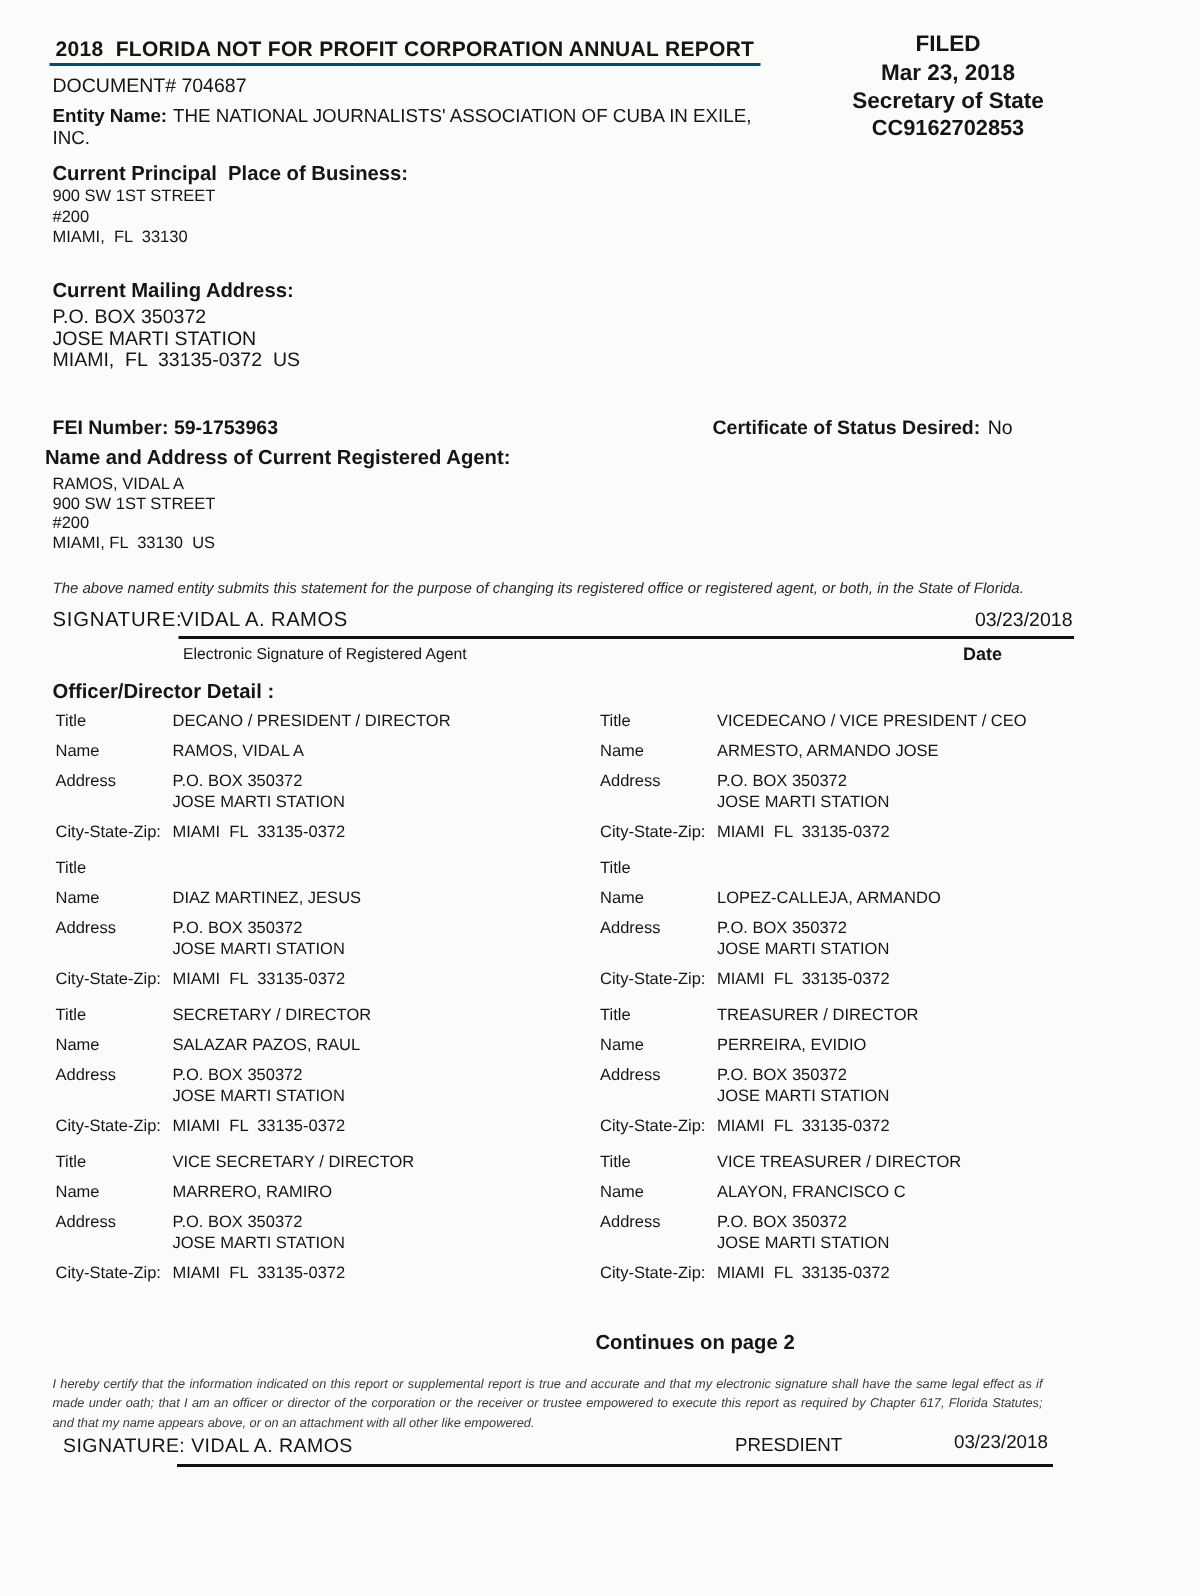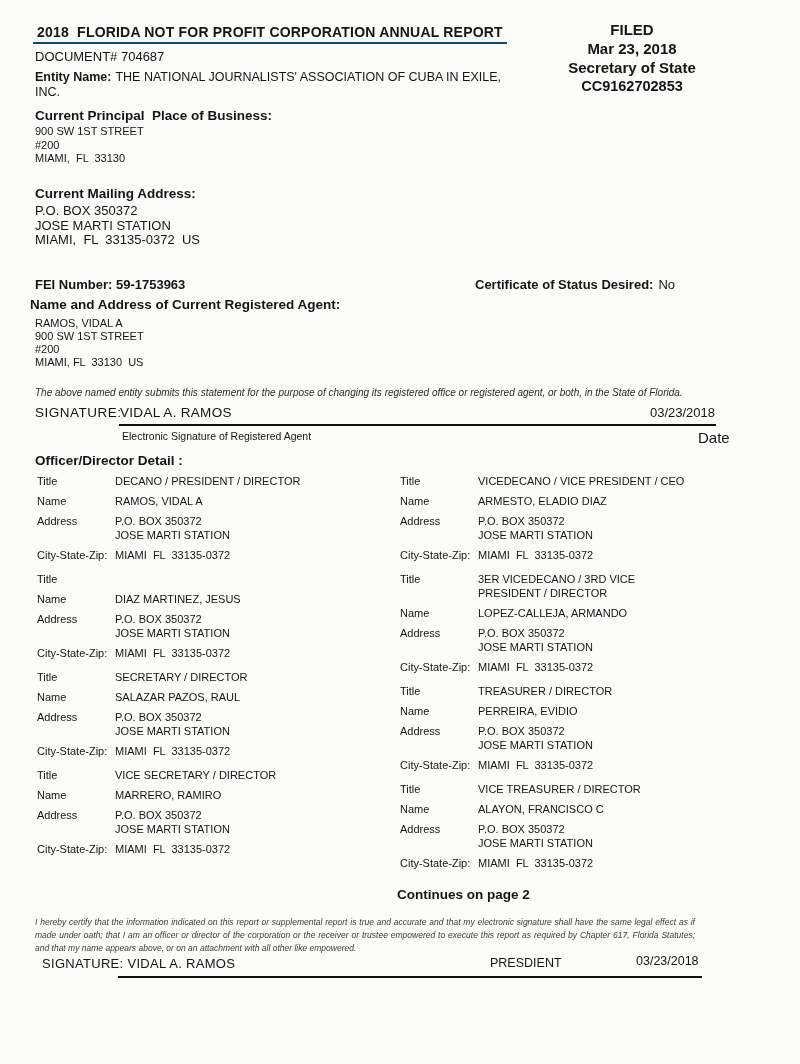--- a/index.html
+++ b/index.html
@@ -57,21 +57,21 @@
     font-size: 10px; font-style: italic;
     white-space: nowrap; color: #2a2a2a;
   }
 
   
   .sig1-label { left: 35px; top: 405px; font-size: 13.5px; letter-spacing: 0.5px; }
   .sig1-name  { left: 120px; top: 405px; font-size: 13.5px; letter-spacing: 0.3px; }
   .sig1-date  { left: 620px; top: 405px; width: 95px; text-align: right; font-size: 13px; }
   .sig1-line  { left: 119px; top: 424px; width: 597px; border-top: 2px solid #101010; }
   .sig1-caption { left: 122px; top: 430px; font-size: 10.5px; }
-  .sig1-datecap { left: 698px; top: 429px; font-size: 15px; }
+  .sig1-datecap { left: 642px; top: 429px; font-size: 12px; font-weight: bold; }
 
   
   .officer-col { font-size: 11px; line-height: 14px; }
   .officer-col-left  { left: 37px;  top: 474px; width: 350px; }
   .officer-col-right { left: 400px; top: 474px; width: 360px; }
   .officer { margin-bottom: 10px; }
   .orow { display: flex; margin-bottom: 6px; }
   .olabel { flex: 0 0 78px; }
   .oval { max-width: 215px; white-space: pre-wrap; }
 
@@ -222,35 +222,34 @@
 </div>
 
 <div class="abs officer-col officer-col-right">
   <div class="officer">
     <div class="orow">
         <span class="olabel">Title</span>
         <span class="oval">VICEDECANO / VICE PRESIDENT / CEO</span>
       </div>
     <div class="orow">
         <span class="olabel">Name</span>
-        <span class="oval">ARMESTO, ELADIO DIAZ</span>
-      </div>
-    <div class="orow">
-        <span class="olabel">Address</span>
-        <span class="oval"><span>P.O. BOX 350372</span><br><span>JOSE MARTI STATION</span></span>
-      </div>
-    <div class="orow">
-        <span class="olabel">City-State-Zip:</span>
-        <span class="oval">MIAMI  FL  33135-0372</span>
-      </div>
-  </div>
-  <div class="officer">
-    <div class="orow">
-        <span class="olabel">Title</span>
-        <span class="oval">3ER VICEDECANO / 3RD VICE PRESIDENT / DIRECTOR</span>
+        <span class="oval">ARMESTO, ARMANDO JOSE</span>
+      </div>
+    <div class="orow">
+        <span class="olabel">Address</span>
+        <span class="oval"><span>P.O. BOX 350372</span><br><span>JOSE MARTI STATION</span></span>
+      </div>
+    <div class="orow">
+        <span class="olabel">City-State-Zip:</span>
+        <span class="oval">MIAMI  FL  33135-0372</span>
+      </div>
+  </div>
+  <div class="officer">
+    <div class="orow">
+        <span class="olabel">Title</span>
       </div>
     <div class="orow">
         <span class="olabel">Name</span>
         <span class="oval">LOPEZ-CALLEJA, ARMANDO</span>
       </div>
     <div class="orow">
         <span class="olabel">Address</span>
         <span class="oval"><span>P.O. BOX 350372</span><br><span>JOSE MARTI STATION</span></span>
       </div>
     <div class="orow">

